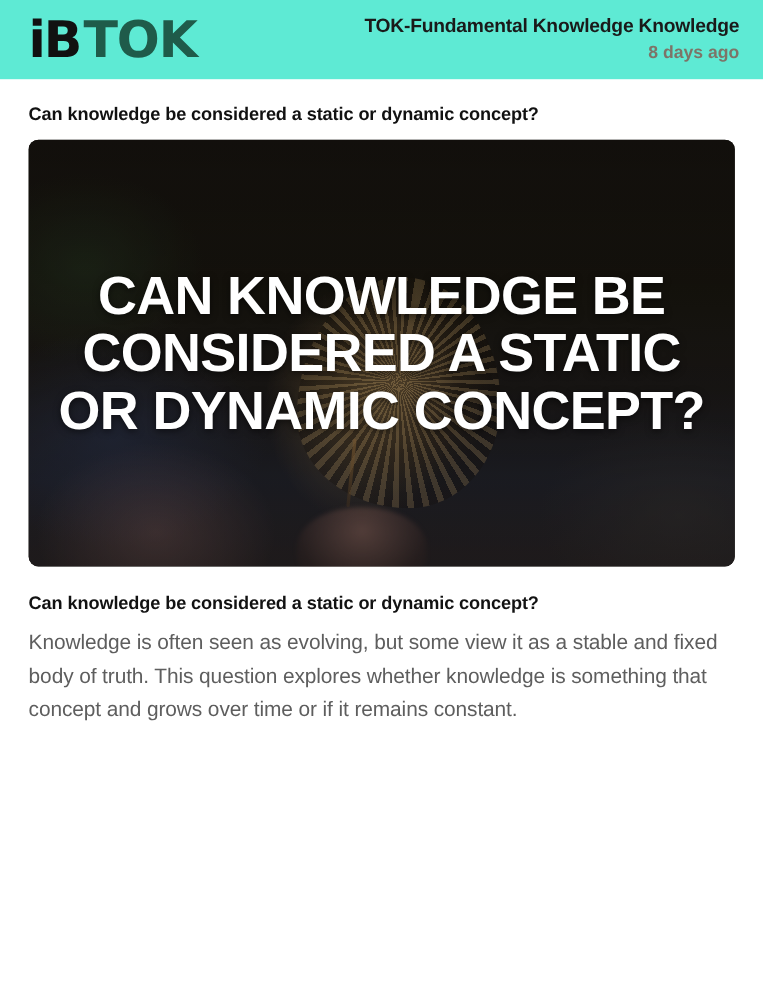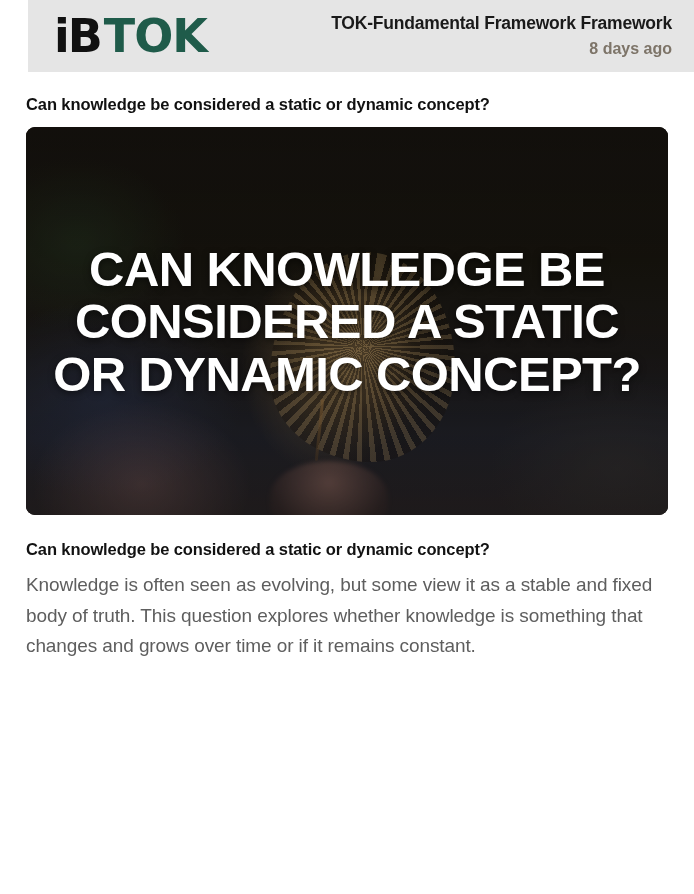--- a/index.html
+++ b/index.html
@@ -11,27 +11,26 @@
     height: 894px;
     background: #ffffff;
     font-family: "Liberation Sans", sans-serif;
     overflow: hidden;
     position: relative;
   }
 
   
   .header {
     height: 72px;
-    background: #e5e5e5;
+    background: #5eead4;
     display: flex;
     align-items: center;
     justify-content: space-between;
     padding: 0 22px 0 26px;
     box-sizing: border-box;
-    margin-left: 28px;
   }
   .brand {
     display: flex;
     align-items: baseline;
     letter-spacing: -1px;
     user-select: none;
   }
   .brand-ib {
     font-size: 46px;
     font-weight: bold;
@@ -183,21 +182,21 @@
 </style>
 </head>
 <body>
 
 <div class="header">
   <div class="brand">
     <span class="brand-ib">iB</span>
     <span class="brand-tok">TOK</span>
   </div>
   <div class="header-meta">
-    <div class="header-title">TOK-Fundamental Framework Framework</div>
+    <div class="header-title">TOK-Fundamental Knowledge Knowledge</div>
     <div class="header-time">8 days ago</div>
   </div>
 </div>
 
 <div class="content">
 
   <div class="question-heading">Can knowledge be considered a static or dynamic concept?</div>
 
   <div class="hero">
     <div class="hero-photo">
@@ -205,15 +204,15 @@
       <div class="hero-leaf-stem"></div>
       <div class="hero-finger"></div>
     </div>
     <div class="hero-scrim"></div>
     <div class="hero-text">
       <span>Can knowledge be considered a static or dynamic concept?</span>
     </div>
   </div>
 
   <div class="body-heading">Can knowledge be considered a static or dynamic concept?</div>
-  <div class="body-paragraph">Knowledge is often seen as evolving, but some view it as a stable and fixed body of truth. This question explores whether knowledge is something that changes and grows over time or if it remains constant.</div>
+  <div class="body-paragraph">Knowledge is often seen as evolving, but some view it as a stable and fixed body of truth. This question explores whether knowledge is something that concept and grows over time or if it remains constant.</div>
 
 </div>
 
 </body></html>

